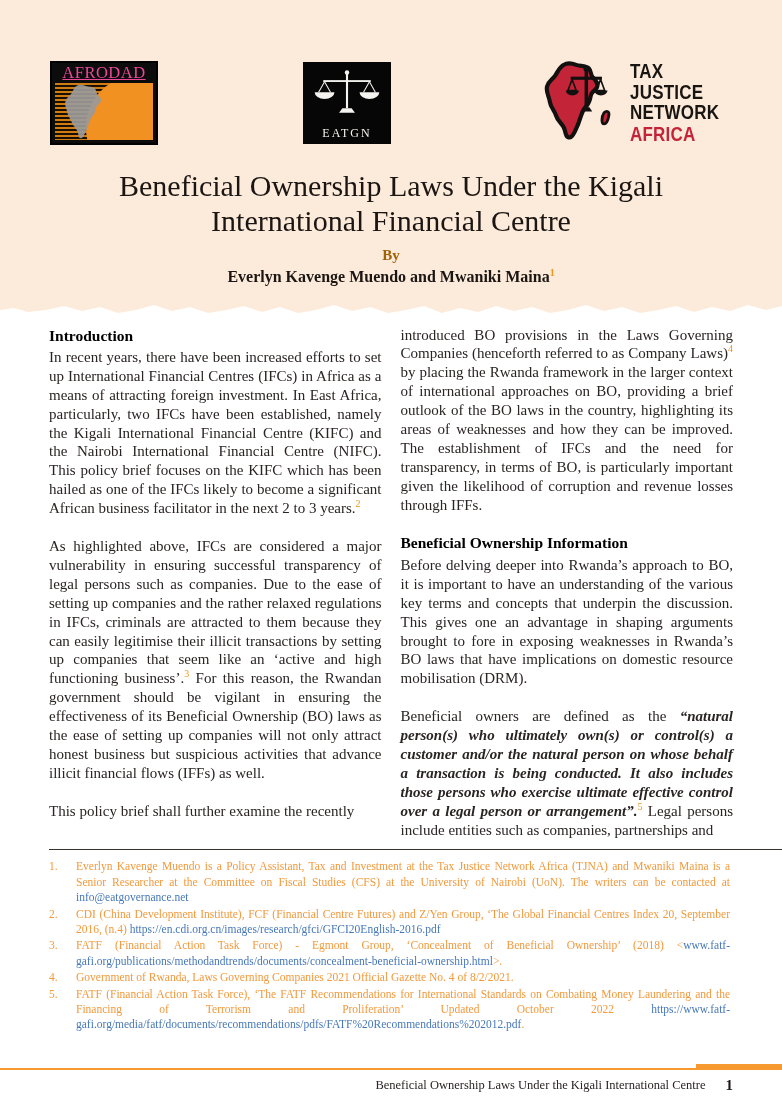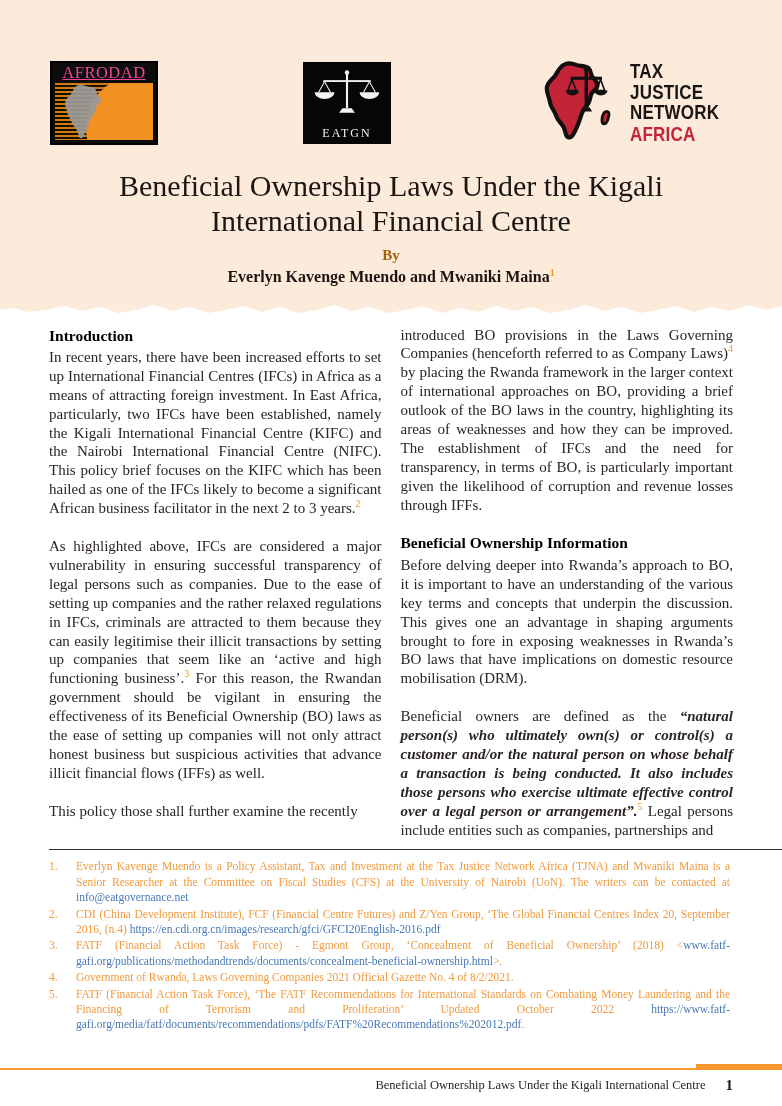--- a/index.html
+++ b/index.html
@@ -131,21 +131,21 @@
   <svg class="torn" width="782" height="14" viewBox="0 0 782 14" preserveAspectRatio="none">
     <polygon fill="#fcebda" points="0,0 782,0 782,5 766,9 748,4 730,10 712,6 694,11 676,5 658,9 640,12 622,6 604,10 586,4 568,9 550,12 532,6 514,10 496,5 478,11 460,7 442,12 424,5 406,9 388,12 370,6 352,10 334,4 316,9 298,12 280,6 262,11 244,5 226,9 208,12 190,6 172,10 154,4 136,9 118,12 100,6 82,10 64,5 46,9 28,11 14,7 0,9"></polygon>
   </svg>
 
   <div class="columns">
 
     <div class="col">
       <div class="sec-heading">Introduction</div>
       <p><span>In recent years, there have been increased efforts to set up International Financial Centres (IFCs) in Africa as a means of attracting foreign investment. In East Africa, particularly, two IFCs have been established, namely the Kigali International Financial Centre (KIFC) and the Nairobi International Financial Centre (NIFC). This policy brief focuses on the KIFC which has been hailed as one of the IFCs likely to become a significant African business facilitator in the next 2 to 3 years.</span><sup class="ref">2</sup></p>
       <p><span>As highlighted above, IFCs are considered a major vulnerability in ensuring successful transparency of legal persons such as companies. Due to the ease of setting up companies and the rather relaxed regulations in IFCs, criminals are attracted to them because they can easily legitimise their illicit transactions by setting up companies that seem like an ‘active and high functioning business’.</span><sup class="ref">3</sup><span> For this reason, the Rwandan government should be vigilant in ensuring the effectiveness of its Beneficial Ownership (BO) laws as the ease of setting up companies will not only attract honest business but suspicious activities that advance illicit financial flows (IFFs) as well.</span></p>
-      <p><span>This policy those shall further examine the recently</span></p>
+      <p><span>This policy brief shall further examine the recently</span></p>
     </div>
 
     <div class="col">
       <p><span>introduced BO provisions in the Laws Governing Companies (henceforth referred to as Company Laws)</span><sup class="ref">4</sup><span> by placing the Rwanda framework in the larger context of international approaches on BO, providing a brief outlook of the BO laws in the country, highlighting its areas of weaknesses and how they can be improved. The establishment of IFCs and the need for transparency, in terms of BO, is particularly important given the likelihood of corruption and revenue losses through IFFs.</span></p>
 
       <div class="sec-heading">Beneficial Ownership Information</div>
       <p><span>Before delving deeper into Rwanda’s approach to BO, it is important to have an understanding of the various key terms and concepts that underpin the discussion. This gives one an advantage in shaping arguments brought to fore in exposing weaknesses in Rwanda’s BO laws that have implications on domestic resource mobilisation (DRM).</span></p>
 
       <p><span>Beneficial owners are defined as the </span><span class="quote">“natural person(s) who ultimately own(s) or control(s) a customer and/or the natural person on whose behalf a transaction is being conducted. It also includes those persons who exercise ultimate effective control over a legal person or arrangement”.</span><sup class="ref">5</sup><span> Legal persons include entities such as companies, partnerships and</span></p>
     </div>

